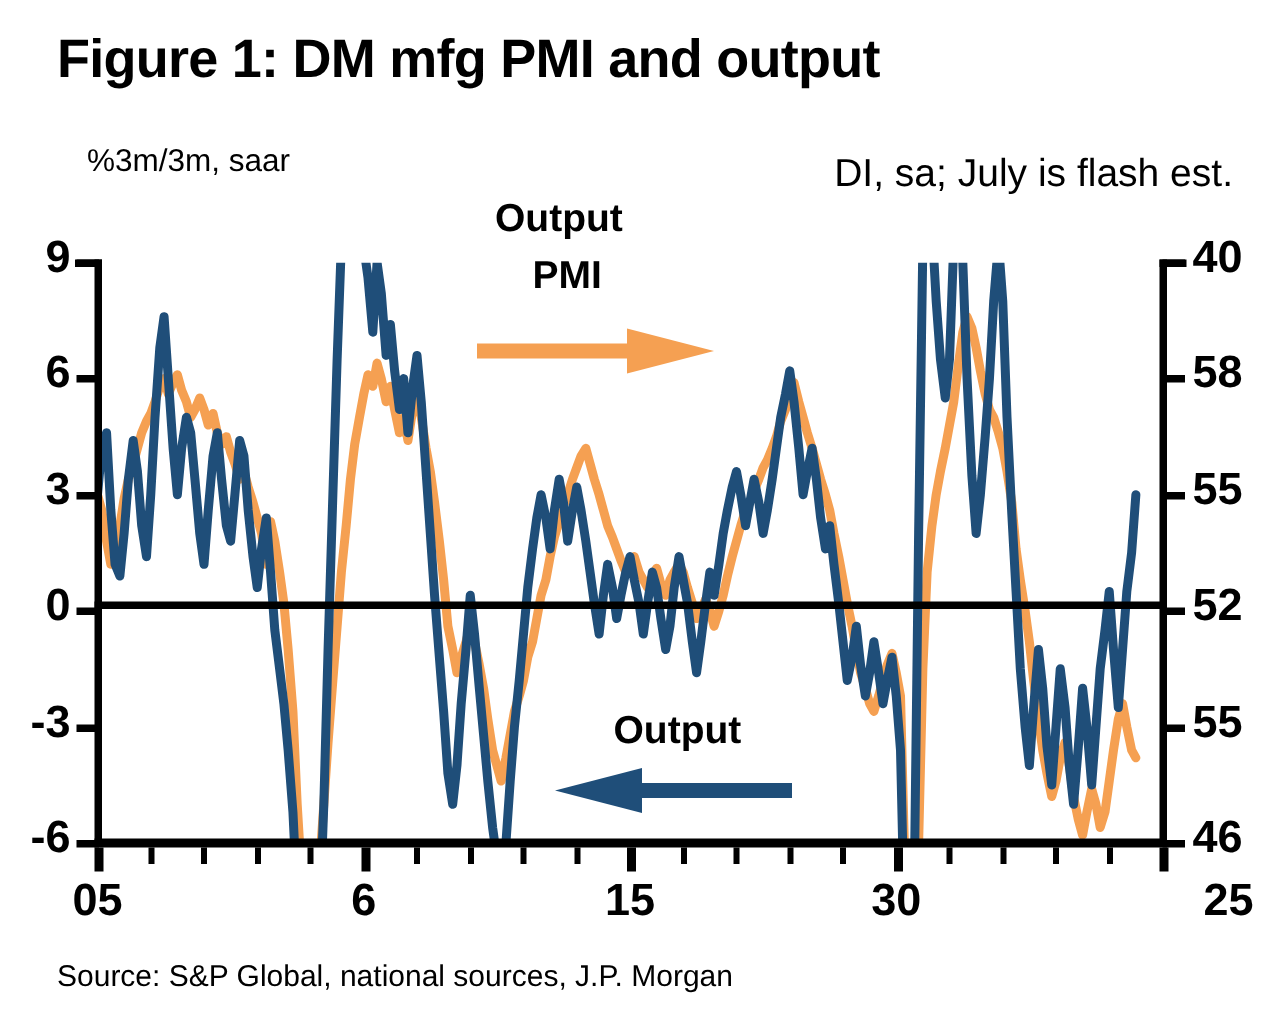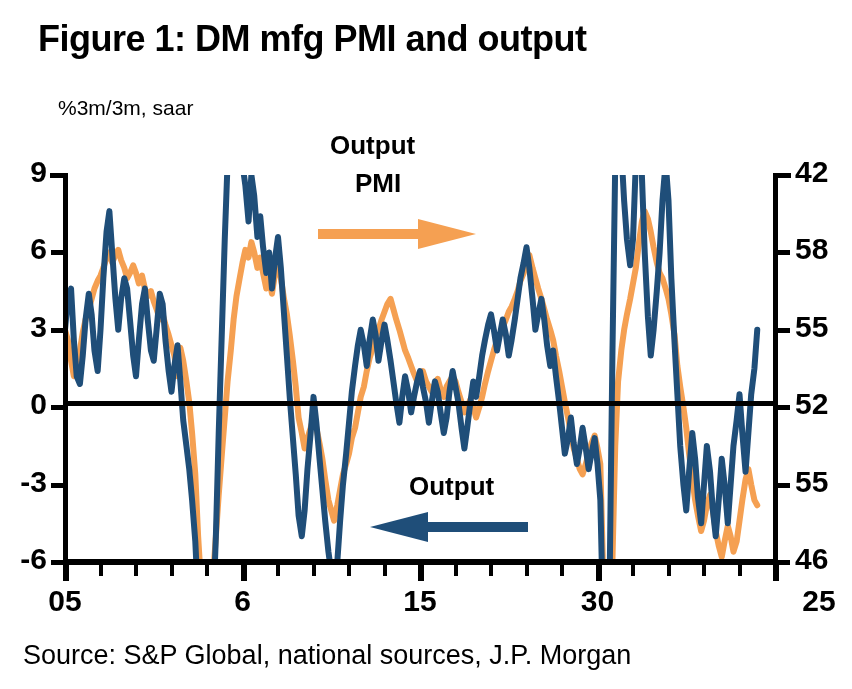--- a/index.html
+++ b/index.html
@@ -52,32 +52,33 @@
   .tick-l { position:absolute; width:15px; height:5px; background:#000; left:51px; }
   .tick-r { position:absolute; width:15px; height:5px; background:#000; left:775px; }
   .tick-x { position:absolute; width:4px;  background:#000; top:565px; }
 
   .ylab { position:absolute; font-size:30px; font-weight:bold; }
   .ylab-l { right:805px; text-align:right; }
   .ylab-r { left:795px;  text-align:left; }
   .xlab   { position:absolute; top:584px; font-size:30px; font-weight:bold; transform:translateX(-50%); }
 
   .source {
-    position:absolute; left:23px; top:640px;
-    font-size:27px; white-space:nowrap;
+    position:absolute; left:38px; top:640px;
+    font-size:20px; white-space:nowrap;
   }
   svg { display:block; }
 </style>
 </head>
 <body>
 
 <div id="figure">
 
   <div class="title">Figure 1: DM mfg PMI and output</div>
   <div class="unit-left">%3m/3m, saar</div>
+  <div class="unit-right">DI, sa; July is flash est.</div>
 
   <div class="ann ann-pmi-1">Output</div>
   <div class="ann ann-pmi-2">PMI</div>
   <div class="ann ann-out">Output</div>
 
   <svg class="arrow" style="left:318px; top:215px;" width="160" height="38" viewBox="0 0 160 38">
     <rect x="0" y="14" width="112" height="10" fill="#F5A052"></rect>
     <polygon points="100,4 158,19 100,34" fill="#F5A052"></polygon>
   </svg>
 
@@ -135,21 +136,21 @@
       <div class="tick-x" style="left: 737.5px; height: 11px; width: 4px;"></div>
       <div class="tick-x" style="left: 773px; height: 16px; width: 6px;"></div>
     </div>
   <div id="labels-layer">
       <div class="ylab ylab-l" style="top: 155px;">9</div>
       <div class="ylab ylab-l" style="top: 232.4px;">6</div>
       <div class="ylab ylab-l" style="top: 309.8px;">3</div>
       <div class="ylab ylab-l" style="top: 387.2px;">0</div>
       <div class="ylab ylab-l" style="top: 464.6px;">-3</div>
       <div class="ylab ylab-l" style="top: 542px;">-6</div>
-      <div class="ylab ylab-r" style="top: 155px;">42</div>
+      <div class="ylab ylab-r" style="top: 155px;">40</div>
       <div class="ylab ylab-r" style="top: 232.4px;">58</div>
       <div class="ylab ylab-r" style="top: 309.8px;">55</div>
       <div class="ylab ylab-r" style="top: 387.2px;">52</div>
       <div class="ylab ylab-r" style="top: 464.6px;">55</div>
       <div class="ylab ylab-r" style="top: 542px;">46</div>
       <div class="xlab" style="left: 65px;">05</div>
       <div class="xlab" style="left: 242.5px;">6</div>
       <div class="xlab" style="left: 420px;">15</div>
       <div class="xlab" style="left: 597.5px;">30</div>
       <div class="xlab" style="left: 775px; margin-left: 44px;">25</div>

